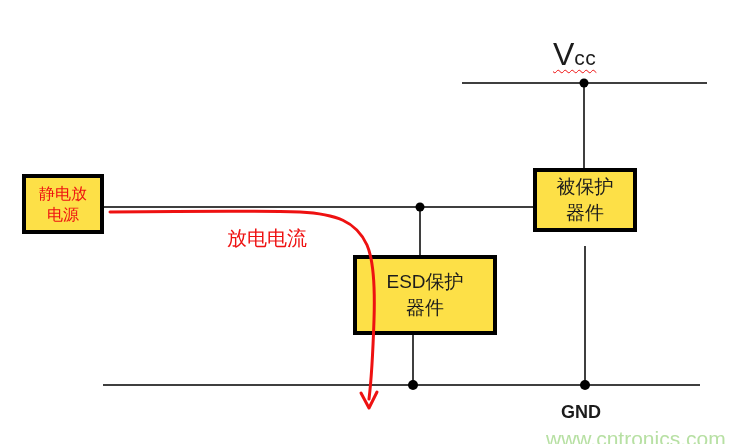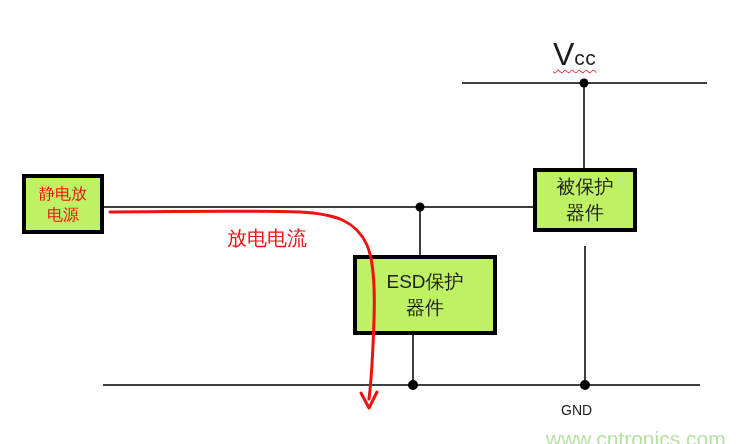--- a/index.html
+++ b/index.html
@@ -24,21 +24,21 @@
     stroke: var(--accent-red);
     stroke-width: 3;
     fill: none;
     stroke-linecap: round;
     stroke-linejoin: round;
   }
   .box {
     position: absolute;
     box-sizing: border-box;
     border: 4px solid var(--node-black);
-    background: #bef264;
+    background: #fde047;
     display: flex;
     align-items: center;
     justify-content: center;
     text-align: center;
     white-space: pre-line;
     z-index: 2;
   }
   .box-source {
     left: 22px; top: 174px; width: 82px; height: 60px;
     font-size: 16px; line-height: 21px;
@@ -62,21 +62,21 @@
     text-decoration: underline wavy;
     text-decoration-color: var(--accent-red);
     text-decoration-thickness: 1px;
     text-decoration-skip-ink: none;
     text-underline-offset: 4px;
   }
   .vcc-main { font-size: 32px; line-height: 1; }
   .vcc-sub  { font-size: 21px; line-height: 1; padding-bottom: 2px; letter-spacing: 0.5px; }
   .gnd {
     left: 561px; top: 402px;
-    font-size: 14px; font-weight: 400;
+    font-size: 18px; font-weight: 700;
     color: var(--text-dark);
   }
   .discharge {
     left: 227px; top: 225px;
     font-size: 20px; font-weight: 400;
     color: var(--accent-red);
   }
   .watermark {
     left: 546px; top: 417px;
     font-size: 21px;

